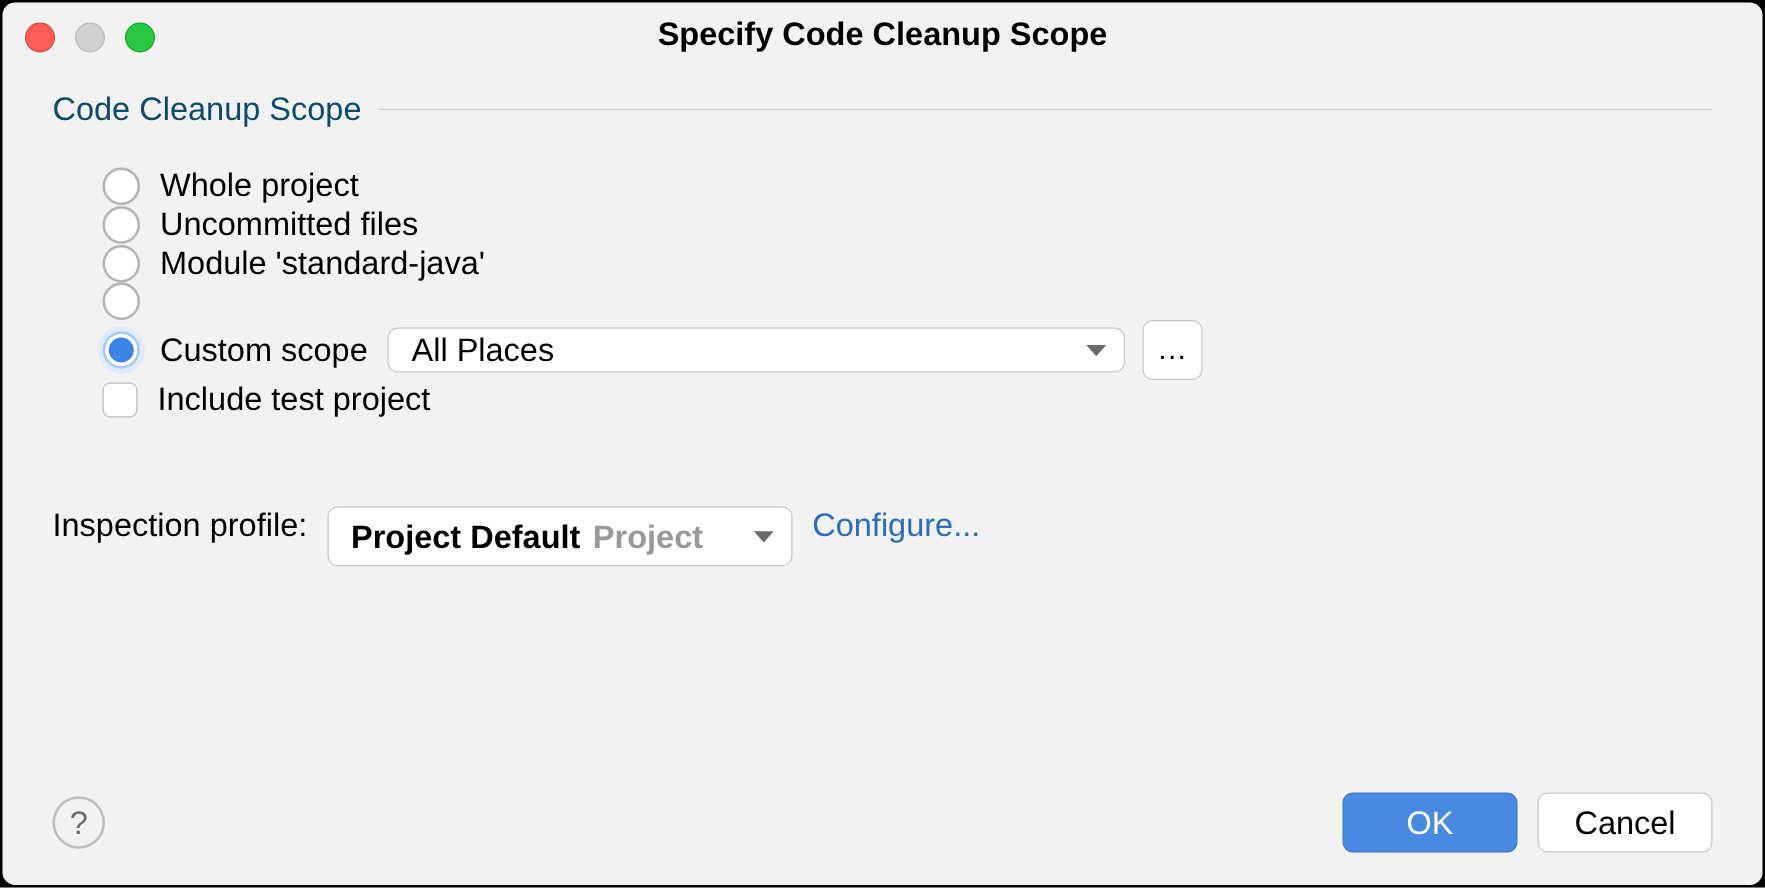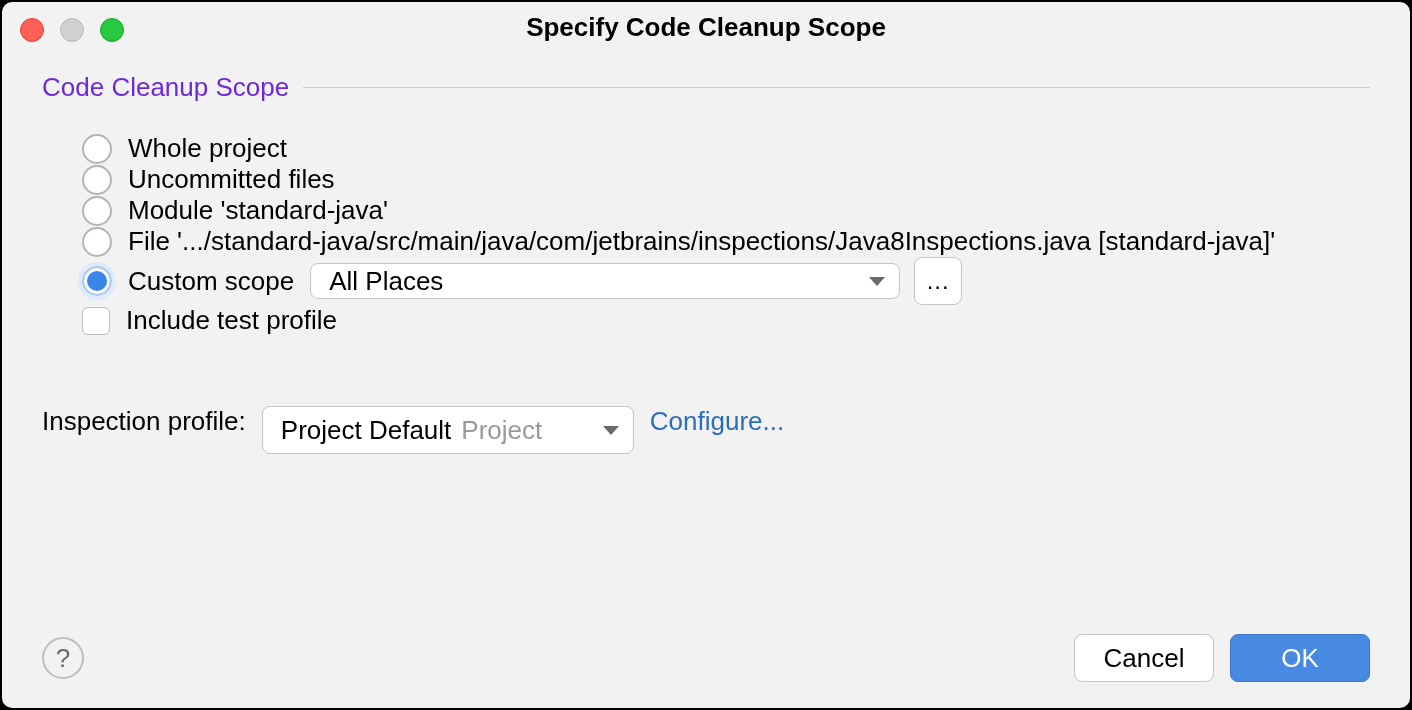--- a/index.html
+++ b/index.html
@@ -62,21 +62,21 @@
       flex: 1;
       padding: 20px 40px 0 40px;
     }
     .fieldset-row {
       display: flex;
       align-items: center;
       gap: 14px;
       margin-bottom: 30px;
     }
     .fieldset-label {
-      color: #6d28d9;
+      color: #0c4a6e;
       white-space: nowrap;
       text-align: right;
     }
     .fieldset-line {
       flex: 1;
       height: 1px;
       background: #cdcdcd;
     }
     .radio-group {
       padding-left: 40px;
@@ -165,20 +165,21 @@
       background: #fff;
       border: 1px solid #c5c5c5;
       border-radius: 8px;
       padding: 0 14px 0 18px;
       width: 372px;
       justify-content: space-between;
     }
     .profile-name {
       display: flex;
       gap: 10px;
+      font-weight: bold;
     }
     .profile-secondary {
       color: #999;
     }
     .configure-link {
       color: #2a6ebb;
     }
     .bottom-bar {
       display: flex;
       align-items: center;
@@ -244,40 +245,39 @@
         <span>Uncommitted files</span>
       </div>
 
       <div class="radio-row">
         <span class="radio"></span>
         <span>Module 'standard-java'</span>
       </div>
 
       <div class="radio-row">
         <span class="radio"></span>
-        <span>File '.../standard-java/src/main/java/com/jetbrains/inspections/Java8Inspections.java [standard-java]'</span>
       </div>
 
       <div class="radio-row">
         <span class="radio checked"></span>
         <span>Custom scope</span>
         <div class="custom-scope-controls">
           <div class="select">
             <span>All Places</span>
             <span class="chevron-down"></span>
           </div>
           <div class="ellipsis-btn">
             <span>...</span>
           </div>
         </div>
       </div>
 
       <div class="checkbox-row">
         <span class="checkbox"></span>
-        <span>Include test profile</span>
+        <span>Include test project</span>
       </div>
     </div>
 
     <div class="inspection-row">
       <span>Inspection profile:</span>
       <div class="inspection-select">
         <span class="profile-name">
           <span>Project Default</span>
           <span class="profile-secondary">Project</span>
         </span>
@@ -285,20 +285,20 @@
       </div>
       <span class="configure-link">Configure...</span>
     </div>
   </div>
 
   <div class="bottom-bar">
     <div class="help-btn">
       <span>?</span>
     </div>
     <div class="spacer"></div>
+    <div class="btn primary">
+      <span>OK</span>
+    </div>
     <div class="btn">
       <span>Cancel</span>
     </div>
-    <div class="btn primary">
-      <span>OK</span>
-    </div>
   </div>
 </div>
 
 </body></html>

